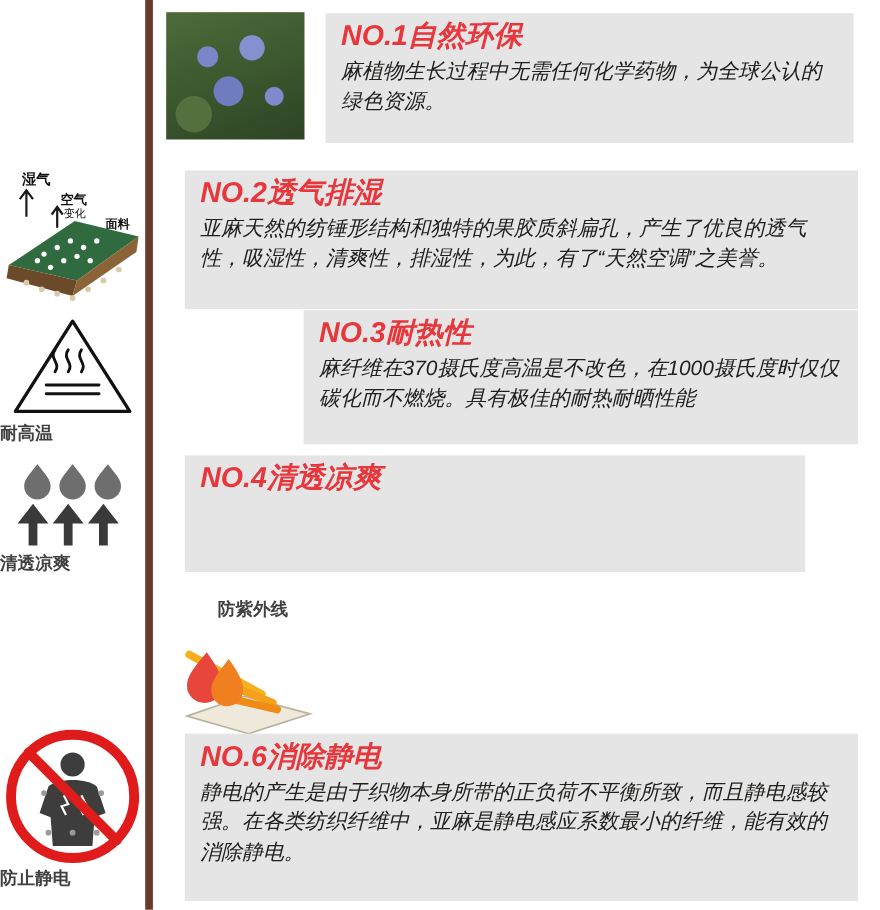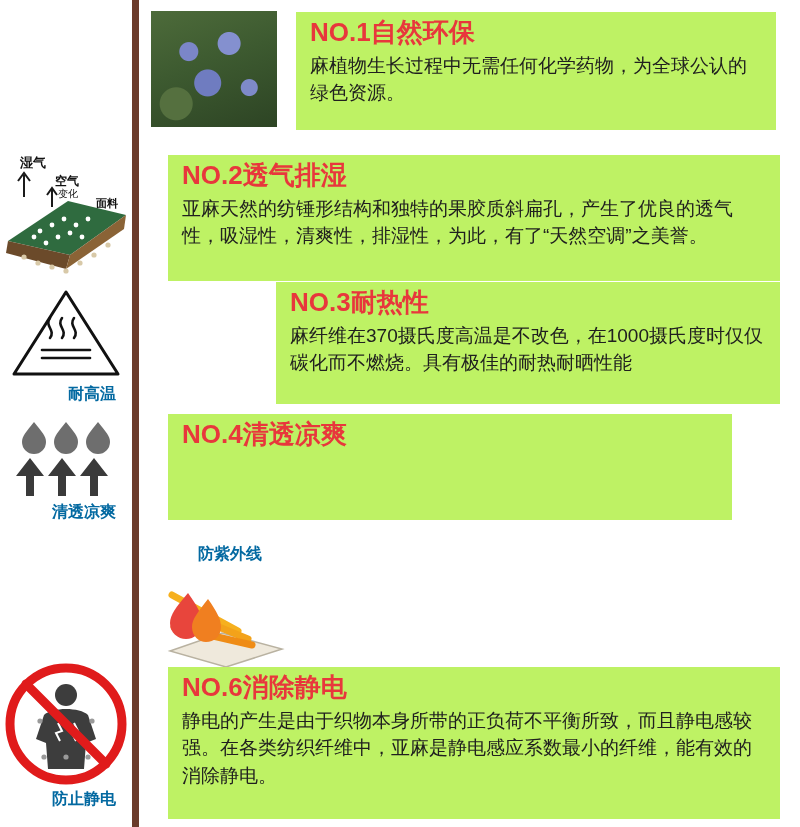--- a/index.html
+++ b/index.html
@@ -32,48 +32,49 @@
   .row {
     position: absolute;
     left: 0;
     width: 800px;
   }
   .icon-cell {
     position: absolute;
     left: 0;
     width: 116px;
     top: 0;
-    text-align: right;
+    text-align: left;
   }
   .text-card {
     position: absolute;
-    background: #bef264;
+    background: #e5e5e5;
     padding: 6px 14px 10px 14px;
     box-sizing: border-box;
+    font-style: italic;
   }
   .card-title {
     color: #e8373c;
     font-size: 26px;
     font-weight: bold;
     font-family: "Liberation Sans", sans-serif;
     letter-spacing: 0px;
     margin: 0 0 4px 0;
     line-height: 1.15;
   }
   .card-body {
     color: #20201f;
     font-size: 19px;
     line-height: 1.45;
     margin: 0;
     font-family: "Liberation Sans", sans-serif;
   }
   .caption {
     font-size: 16px;
     font-weight: bold;
-    color: #0369a1;
+    color: #404040;
     margin-top: 2px;
   }
   .photo {
     position: absolute;
     border: 3px solid #ffffff;
     box-sizing: border-box;
     overflow: hidden;
   }
   .flower-photo {
     left: 148px;

